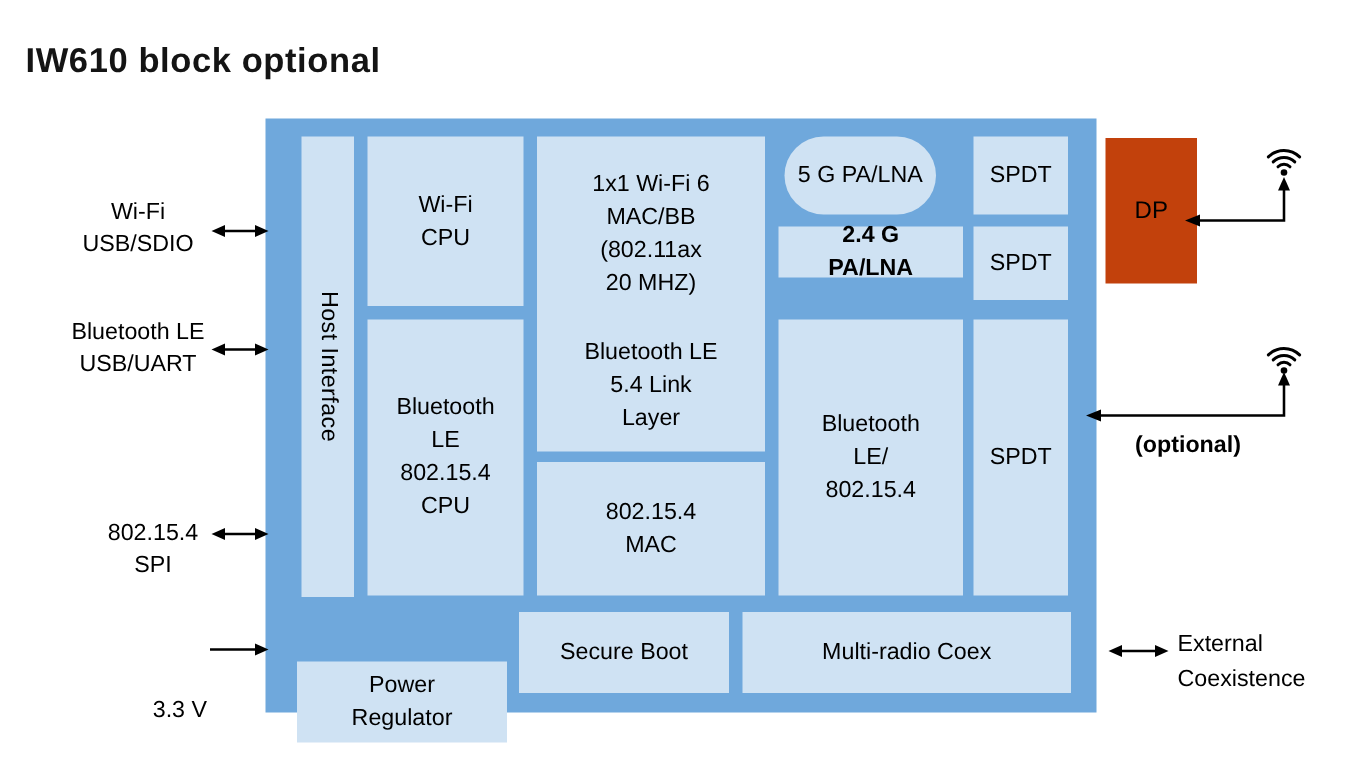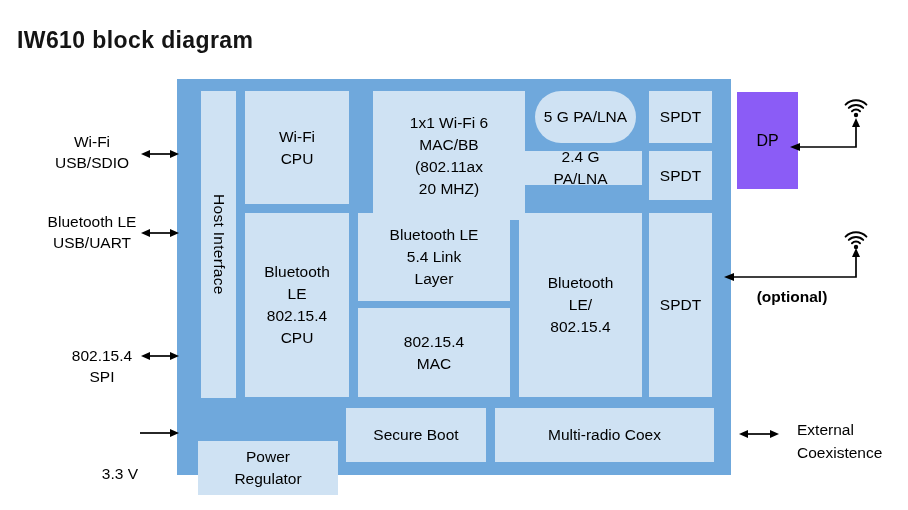--- a/index.html
+++ b/index.html
@@ -8,69 +8,69 @@
   .title{position:absolute;left:17px;top:27px;font-size:23px;font-weight:bold;
          letter-spacing:.4px;color:#141414;}
   .chip{position:absolute;left:177px;top:79px;width:554px;height:396px;
         background:#6FA8DC;}
   .blk{position:absolute;background:#CFE2F3;display:flex;align-items:center;
        justify-content:center;}
   .blk .lbl{font-size:15.5px;line-height:22px;text-align:center;
             white-space:pre-line;}
   .blk.vert .lbl{writing-mode:vertical-rl;letter-spacing:.3px;}
   .dp{position:absolute;left:737px;top:92px;width:61px;height:97px;
-      background:#8b5cf6;display:flex;align-items:center;justify-content:center;}
+      background:#c2410c;display:flex;align-items:center;justify-content:center;}
   .dp .lbl{font-size:16px;}
   .ext{position:absolute;font-size:15.5px;line-height:21px;text-align:center;
        white-space:pre-line;}
   .ext.left-align{text-align:left;line-height:23px;}
   .ext.right-align{text-align:right;}
   svg.arrow,svg.icon{position:absolute;overflow:visible;}
   svg line,svg polyline{stroke:#000;stroke-width:1.7;fill:none;}
   svg polygon,svg circle{fill:#000;}
   svg path{stroke:#000;stroke-width:2;fill:none;stroke-linecap:round;}
 </style>
 </head>
 <body>
 
-<div class="title">IW610 block diagram</div>
+<div class="title">IW610 block optional</div>
 
 <div class="chip">
   <div class="blk vert" style="left:24px;top:12px;width:35px;height:307px;">
     <span class="lbl">Host Interface</span>
   </div>
   <div class="blk" style="left:68px;top:12px;width:104px;height:113px;">
     <span class="lbl">Wi-Fi
 CPU</span>
   </div>
   <div class="blk" style="left:68px;top:134px;width:104px;height:184px;">
     <span class="lbl">Bluetooth
 LE
 802.15.4
 CPU</span>
   </div>
-  <div class="blk" style="left:196px;top:12px;width:152px;height:129px;">
+  <div class="blk" style="left:181px;top:12px;width:152px;height:129px;">
     <span class="lbl">1x1 Wi-Fi 6
 MAC/BB
 (802.11ax
 20 MHZ)</span>
   </div>
   <div class="blk" style="left:181px;top:134px;width:152px;height:88px;">
     <span class="lbl">Bluetooth LE
 5.4 Link
 Layer</span>
   </div>
   <div class="blk" style="left:181px;top:229px;width:152px;height:89px;">
     <span class="lbl">802.15.4
 MAC</span>
   </div>
-  <div class="blk" style="left:358px;top:12px;width:101px;height:52px;border-radius:26px;">
+  <div class="blk" style="left:346px;top:12px;width:101px;height:52px;border-radius:26px;">
     <span class="lbl">5 G PA/LNA</span>
   </div>
-  <div class="blk" style="left:342px;top:72px;width:123px;height:34px;">
+  <div class="blk" style="left:342px;top:72px;width:123px;height:34px;font-weight:bold;">
     <span class="lbl">2.4 G
 PA/LNA</span>
   </div>
   <div class="blk" style="left:472px;top:12px;width:63px;height:52px;">
     <span class="lbl">SPDT</span>
   </div>
   <div class="blk" style="left:472px;top:72px;width:63px;height:49px;">
     <span class="lbl">SPDT</span>
   </div>
   <div class="blk" style="left:342px;top:134px;width:123px;height:184px;">
@@ -99,21 +99,21 @@
 
 <div class="ext" style="left:40px;top:131px;width:104px;">Wi-Fi
 USB/SDIO</div>
 <div class="ext" style="left:28px;top:211px;width:128px;">Bluetooth LE
 USB/UART</div>
 <div class="ext" style="left:50px;top:345px;width:104px;">802.15.4
 SPI</div>
 <div class="ext right-align" style="left:46px;top:423px;width:92px;margin-top:40px;">3.3 V</div>
 
 <div class="ext" style="left:746px;top:286px;width:92px;font-weight:bold;">(optional)</div>
-<div class="ext left-align" style="left:785px;top:418px;width:110px;margin-left:12px;">External
+<div class="ext left-align" style="left:785px;top:418px;width:110px;">External
 Coexistence</div>
 
 <svg class="arrow" style="left:141px;top:147px;" width="38" height="14">
   <line x1="8" y1="7" x2="30" y2="7"></line>
     <polygon points="0,7 9,3 9,11"></polygon>
     <polygon points="38,7 29,3 29,11"></polygon>
 </svg>
 <svg class="arrow" style="left:141px;top:226px;" width="38" height="14">
   <line x1="8" y1="7" x2="30" y2="7"></line>
     <polygon points="0,7 9,3 9,11"></polygon>

